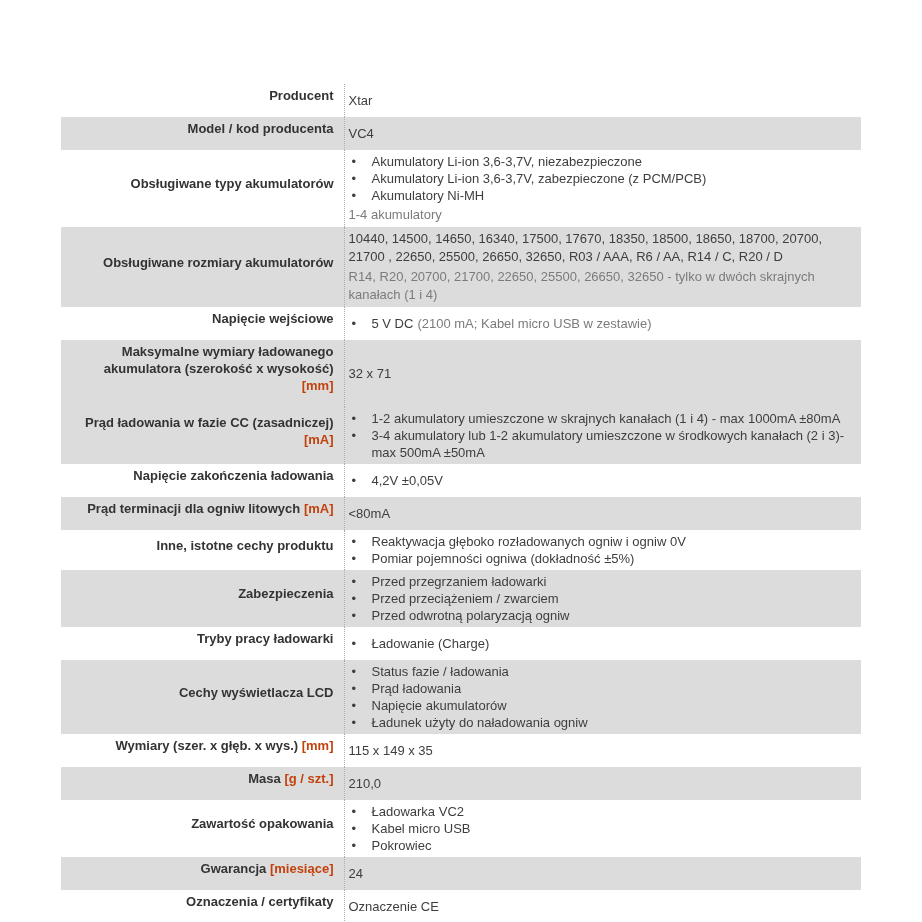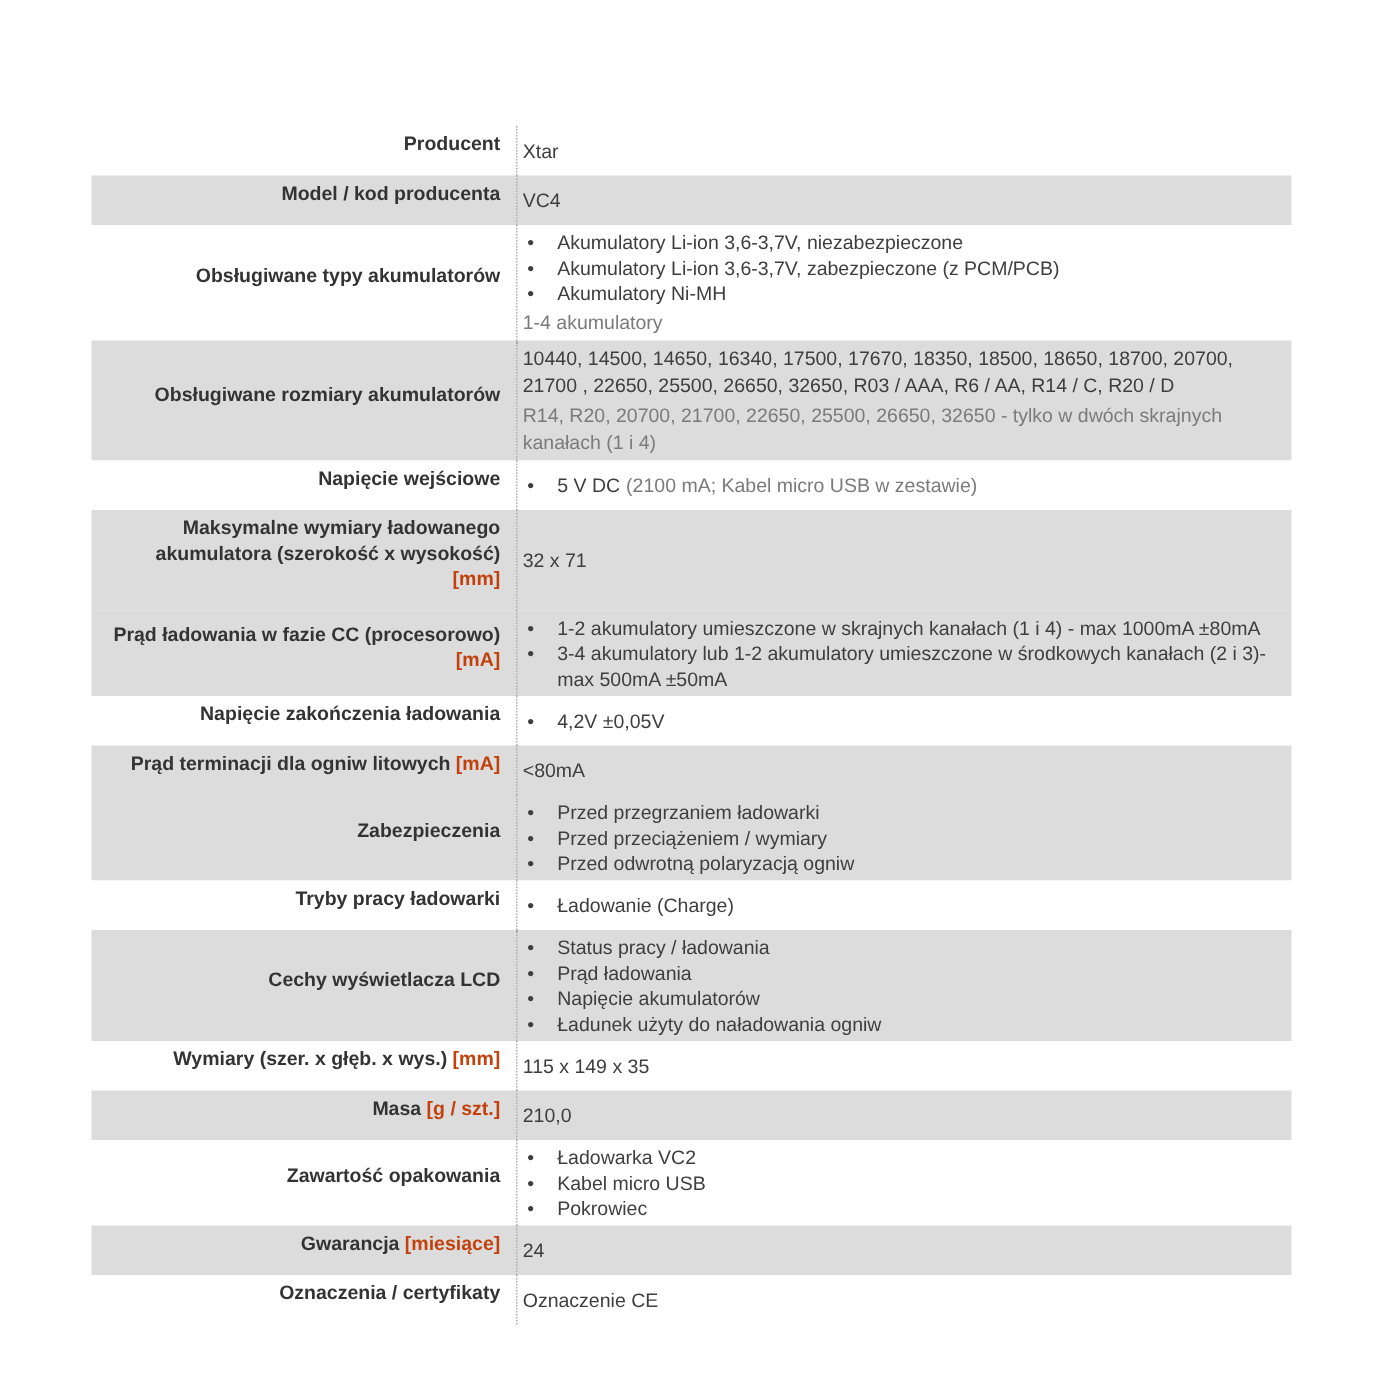--- a/index.html
+++ b/index.html
@@ -100,21 +100,21 @@
         </div>
       </div>
     </div>
     <div class="row alt">
       <div class="cell label-cell"><span class="label-text">Maksymalne wymiary ładowanego akumulatora (szerokość x wysokość)</span><span class="label-unit"> [mm]</span></div>
       <div class="cell value-cell">
         <div class="text-line">32 x 71</div>
       </div>
     </div>
     <div class="row alt">
-      <div class="cell label-cell"><span class="label-text">Prąd ładowania w fazie CC (procesorowo)</span><span class="label-unit"> [mA]</span></div>
+      <div class="cell label-cell"><span class="label-text">Prąd ładowania w fazie CC (zasadniczej)</span><span class="label-unit"> [mA]</span></div>
       <div class="cell value-cell">
         <div class="bullet-line">
           <span class="bullet">•</span>
           <span class="bt">1-2 akumulatory umieszczone w skrajnych kanałach (1 i 4) - max 1000mA ±80mA</span>
         </div>
         <div class="bullet-line">
           <span class="bullet">•</span>
           <span class="bt">3-4 akumulatory lub 1-2 akumulatory umieszczone w środkowych kanałach (2 i 3)- max 500mA ±50mA</span>
         </div>
       </div>
@@ -127,30 +127,43 @@
           <span class="bt">4,2V ±0,05V</span>
         </div>
       </div>
     </div>
     <div class="row alt">
       <div class="cell label-cell"><span class="label-text">Prąd terminacji dla ogniw litowych</span><span class="label-unit"> [mA]</span></div>
       <div class="cell value-cell">
         <div class="text-line">&lt;80mA</div>
       </div>
     </div>
+    <div class="row">
+      <div class="cell label-cell"><span class="label-text">Inne, istotne cechy produktu</span></div>
+      <div class="cell value-cell">
+        <div class="bullet-line">
+          <span class="bullet">•</span>
+          <span class="bt">Reaktywacja głęboko rozładowanych ogniw i ogniw 0V</span>
+        </div>
+        <div class="bullet-line">
+          <span class="bullet">•</span>
+          <span class="bt">Pomiar pojemności ogniwa (dokładność ±5%)</span>
+        </div>
+      </div>
+    </div>
     <div class="row alt">
       <div class="cell label-cell"><span class="label-text">Zabezpieczenia</span></div>
       <div class="cell value-cell">
         <div class="bullet-line">
           <span class="bullet">•</span>
           <span class="bt">Przed przegrzaniem ładowarki</span>
         </div>
         <div class="bullet-line">
           <span class="bullet">•</span>
-          <span class="bt">Przed przeciążeniem / wymiary</span>
+          <span class="bt">Przed przeciążeniem / zwarciem</span>
         </div>
         <div class="bullet-line">
           <span class="bullet">•</span>
           <span class="bt">Przed odwrotną polaryzacją ogniw</span>
         </div>
       </div>
     </div>
     <div class="row">
       <div class="cell label-cell"><span class="label-text">Tryby pracy ładowarki</span></div>
       <div class="cell value-cell">
@@ -158,21 +171,21 @@
           <span class="bullet">•</span>
           <span class="bt">Ładowanie (Charge)</span>
         </div>
       </div>
     </div>
     <div class="row alt">
       <div class="cell label-cell"><span class="label-text">Cechy wyświetlacza LCD</span></div>
       <div class="cell value-cell">
         <div class="bullet-line">
           <span class="bullet">•</span>
-          <span class="bt">Status pracy / ładowania</span>
+          <span class="bt">Status fazie / ładowania</span>
         </div>
         <div class="bullet-line">
           <span class="bullet">•</span>
           <span class="bt">Prąd ładowania</span>
         </div>
         <div class="bullet-line">
           <span class="bullet">•</span>
           <span class="bt">Napięcie akumulatorów</span>
         </div>
         <div class="bullet-line">

